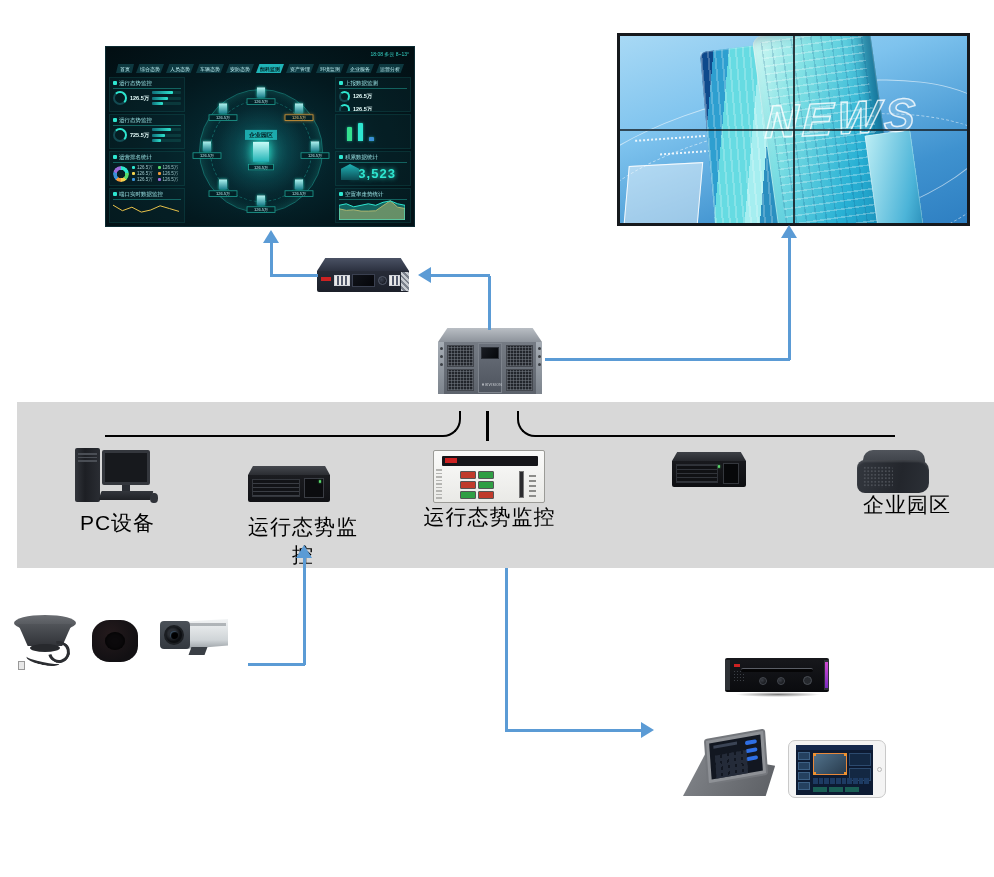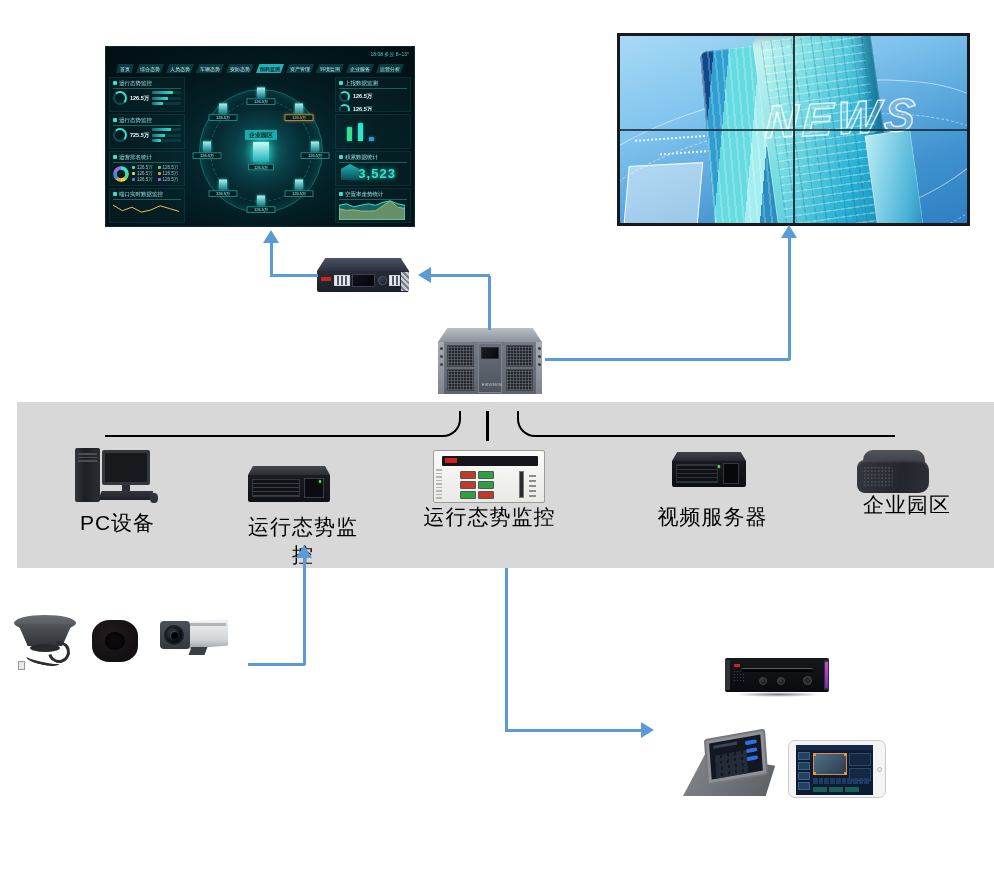--- a/index.html
+++ b/index.html
@@ -505,21 +505,20 @@
   </div>
   <div class="abs dev-label" style="left:407px; top:503px; width:165px;">运行态势监控</div>
 
   <div class="abs vsrv">
     <div class="vsrv-top"></div>
     <div class="vsrv-body"></div>
     <div class="vsrv-mesh"></div>
     <div class="vsrv-bay"></div>
     <div class="vsrv-led"></div>
   </div>
-  <div class="abs dev-label" style="left:650px; top:503px; width:125px;">视频服务器</div>
 
   <div class="abs sbox">
     <div class="sbox-top"></div>
     <div class="sbox-face"></div>
     <div class="sbox-mesh"></div>
   </div>
   <div class="abs dev-label" style="left:853px; top:491px; width:108px;">企业园区</div>
 
   <div class="abs dome cardw">
     <div class="dome-cap"></div>

